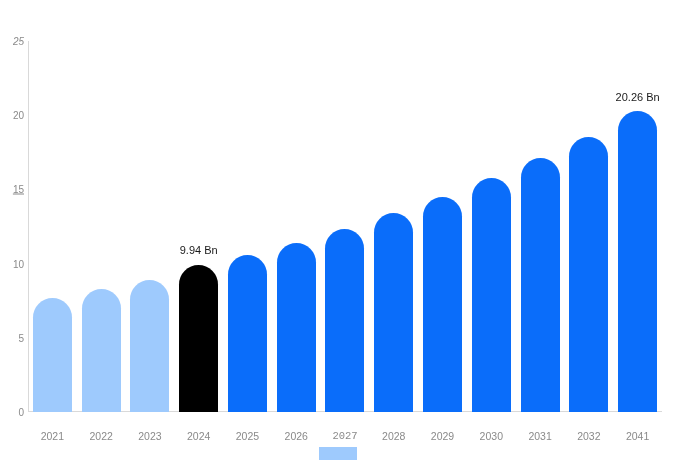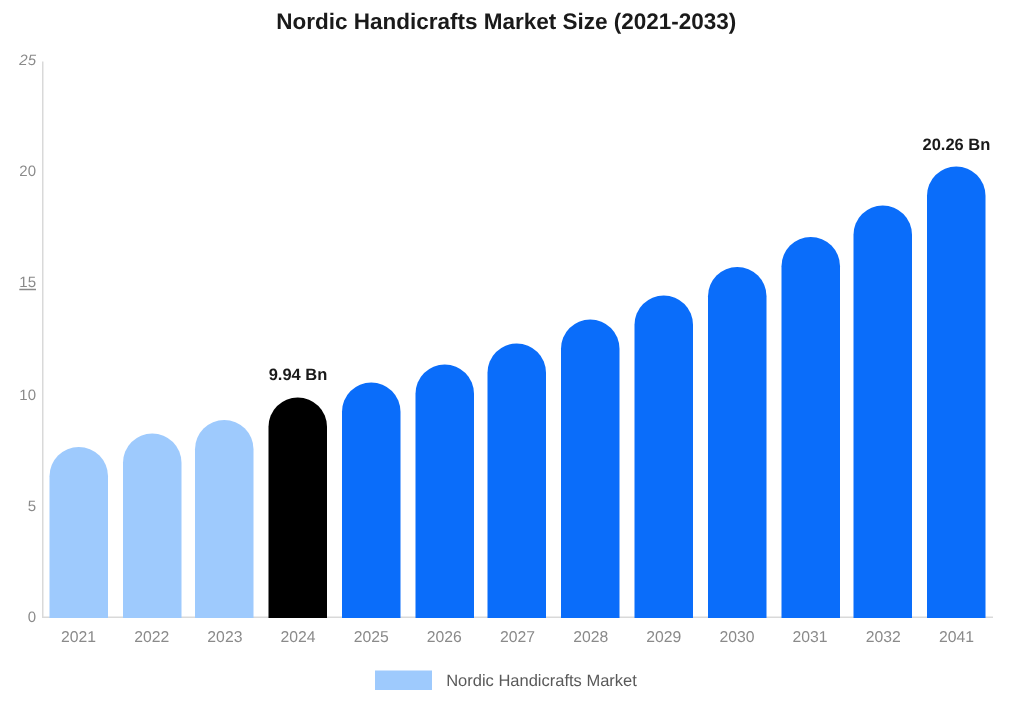--- a/index.html
+++ b/index.html
@@ -80,37 +80,37 @@
     left: 28px;
     top: 41px;
     width: 634px;
     height: 371px;
   }
 
   
   .value-label {
     position: absolute;
     font-size: 11px;
-    font-weight: bold;
+    font-weight: normal;
     color: #1a1a1a;
     transform: translateX(-50%);
     white-space: nowrap;
   }
 
   
   #x-ticks {
     position: absolute;
     left: 28px;
     top: 419px;
     width: 634px;
     height: 18px;
   }
   .x-tick-label {
     position: absolute;
-    top: 0;
+    top: 11px;
     font-size: 10.5px;
     color: #8a8a8a;
     text-align: center;
     transform: translateX(-50%);
     white-space: nowrap;
   }
 
   
   #legend {
     position: absolute;
@@ -130,21 +130,20 @@
   .legend-text {
     font-size: 11px;
     color: #595959;
   }
 </style>
 </head>
 <body>
 
 <div id="chart-root">
 
-  <div id="chart-title">Nordic Handicrafts Market Size (2021-2033)</div>
 
   <div id="y-ticks">
       <div class="y-tick-label" style="top: 412px;">0</div>
       <div class="y-tick-label" style="top: 337.8px;">5</div>
       <div class="y-tick-label" style="top: 263.6px;">10</div>
       <div class="y-tick-label" style="top: 189.4px; text-decoration: underline;">15</div>
       <div class="y-tick-label" style="top: 115.2px;">20</div>
       <div class="y-tick-label" style="top: 41px; font-style: italic;">25</div>
     </div>
 
@@ -169,29 +168,28 @@
       <div class="value-label" style="left: 609.615px; top: 50.3416px;">20.26 Bn</div>
     </div>
 
   <div id="x-ticks">
       <div class="x-tick-label" style="left: 24.3846px;">2021</div>
       <div class="x-tick-label" style="left: 73.1538px;">2022</div>
       <div class="x-tick-label" style="left: 121.923px;">2023</div>
       <div class="x-tick-label" style="left: 170.692px;">2024</div>
       <div class="x-tick-label" style="left: 219.462px;">2025</div>
       <div class="x-tick-label" style="left: 268.231px;">2026</div>
-      <div class="x-tick-label" style="left: 317px;">2027</div>
+      <div class="x-tick-label" style="left: 317px; font-family: Liberation Mono, monospace;">2027</div>
       <div class="x-tick-label" style="left: 365.769px;">2028</div>
       <div class="x-tick-label" style="left: 414.538px;">2029</div>
       <div class="x-tick-label" style="left: 463.308px;">2030</div>
       <div class="x-tick-label" style="left: 512.077px;">2031</div>
       <div class="x-tick-label" style="left: 560.846px;">2032</div>
       <div class="x-tick-label" style="left: 609.615px;">2041</div>
     </div>
 
   <div id="legend">
       <div style="display: flex; align-items: center; gap: 9px;">
         <span class="legend-swatch" style="background: rgb(158, 202, 253);"></span>
-        <span class="legend-text">Nordic Handicrafts Market</span>
       </div>
     </div>
 
 </div>
 
 </body></html>

